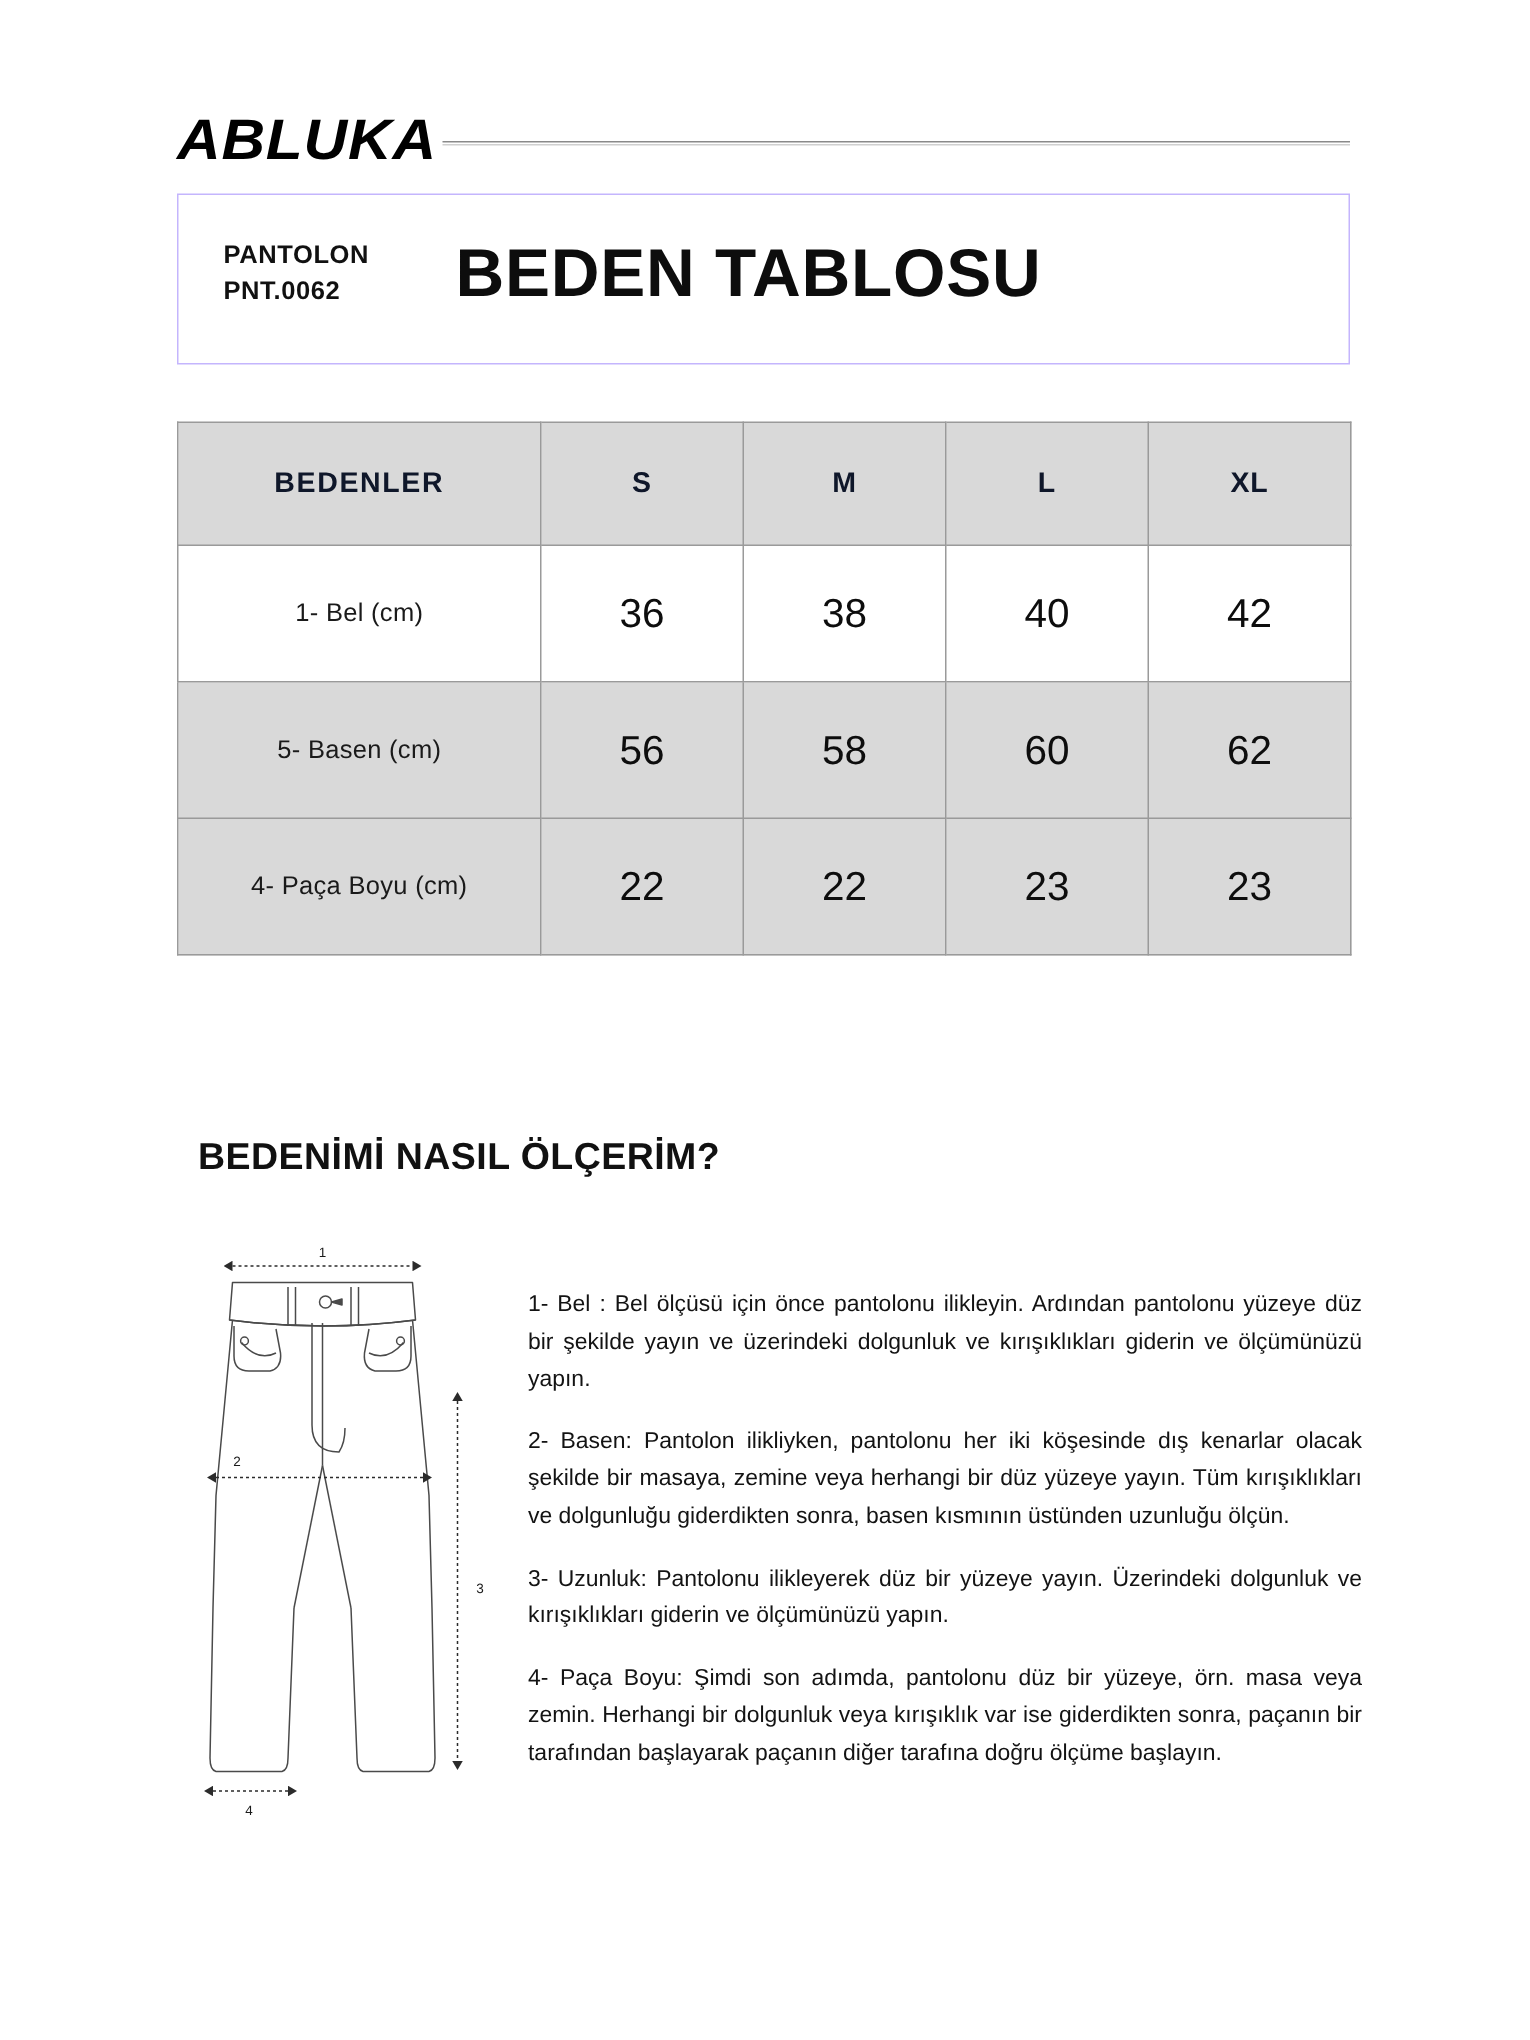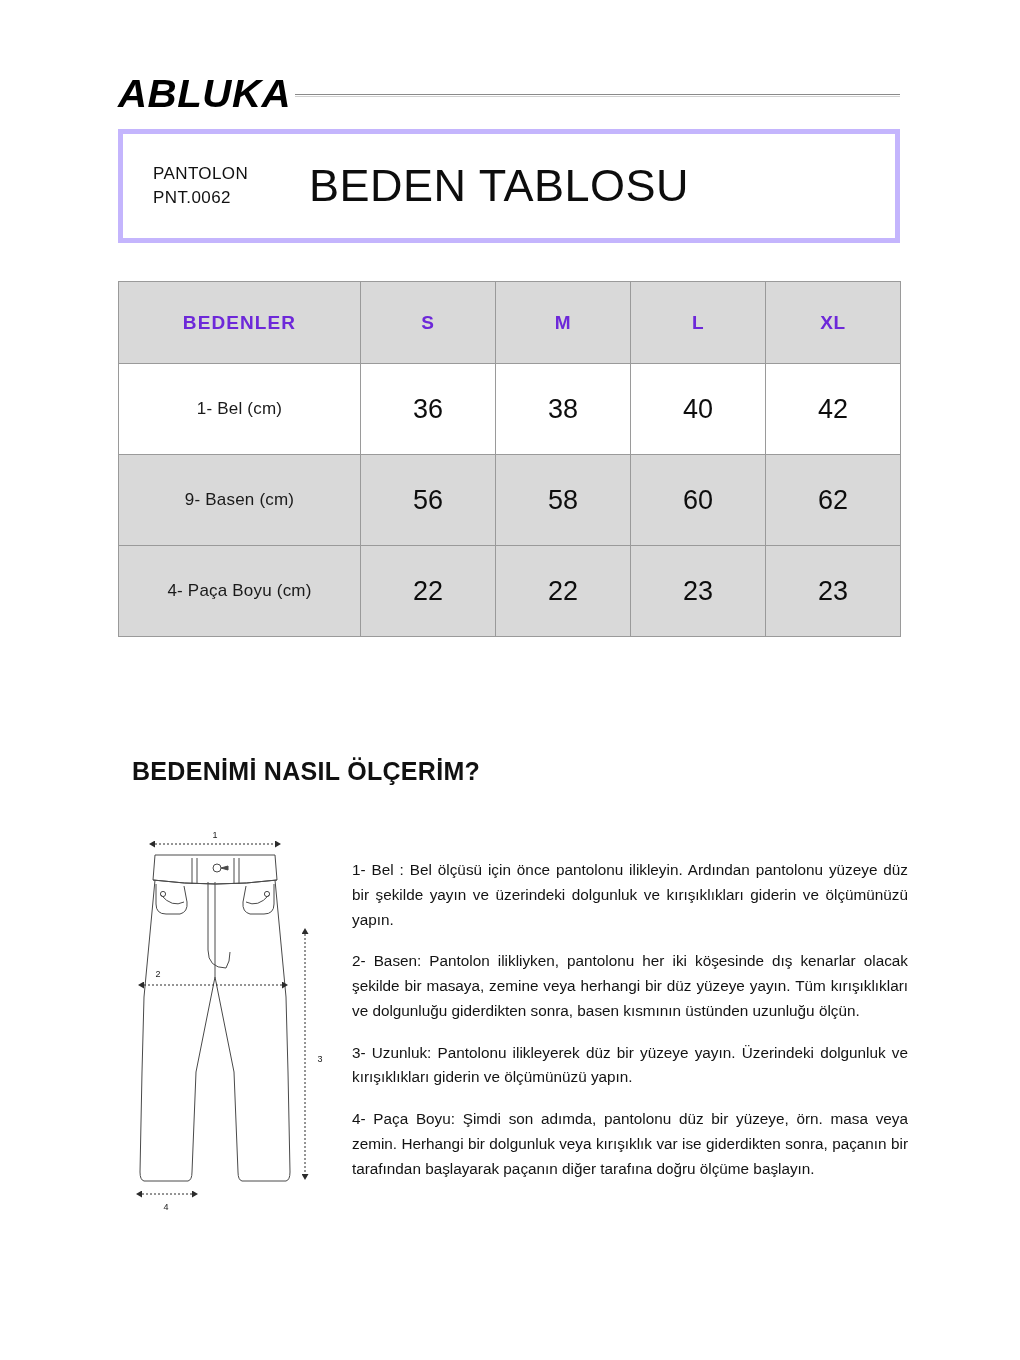--- a/index.html
+++ b/index.html
@@ -50,23 +50,24 @@
     border-bottom: 1px solid #d0d0d0;
   }
 
   
   .title-box {
     position: absolute;
     left: 118px;
     top: 129px;
     width: 782px;
     height: 114px;
-    border: 5px solid #c4b5fd;
+    border: 1px solid #c4b5fd;
     display: flex;
     align-items: center;
+    font-weight: bold;
   }
   .title-meta {
     position: absolute;
     left: 30px;
     top: 28px;
     line-height: 1.42;
   }
   .title-meta div {
     font-size: 17px;
     letter-spacing: 0.4px;
@@ -101,21 +102,21 @@
   }
   .size-table col.label-col { width: 242px; }
   .size-table col.size-col  { width: 135px; }
 
   .size-table thead th {
     height: 82px;
     background: #d9d9d9;
     font-size: 19px;
     font-weight: bold;
     letter-spacing: 0.6px;
-    color: #6d28d9;
+    color: #0f172a;
   }
   .size-table thead th.hdr-label {
     font-size: 19px;
     letter-spacing: 1.1px;
   }
 
   .size-table tbody tr { height: 91px; }
   .size-table tbody tr.odd  td { background: #ffffff; }
   .size-table tbody tr.even td { background: #d9d9d9; }
 
@@ -204,21 +205,21 @@
     </thead>
     <tbody>
       <tr class="odd">
         <td class="row-label">1- Bel (cm)</td>
         <td class="val">36</td>
         <td class="val">38</td>
         <td class="val">40</td>
         <td class="val">42</td>
       </tr>
       <tr class="even">
-        <td class="row-label">9- Basen (cm)</td>
+        <td class="row-label">5- Basen (cm)</td>
         <td class="val">56</td>
         <td class="val">58</td>
         <td class="val">60</td>
         <td class="val">62</td>
       </tr>
       <tr class="even">
         <td class="row-label">4- Paça Boyu (cm)</td>
         <td class="val">22</td>
         <td class="val">22</td>
         <td class="val">23</td>

